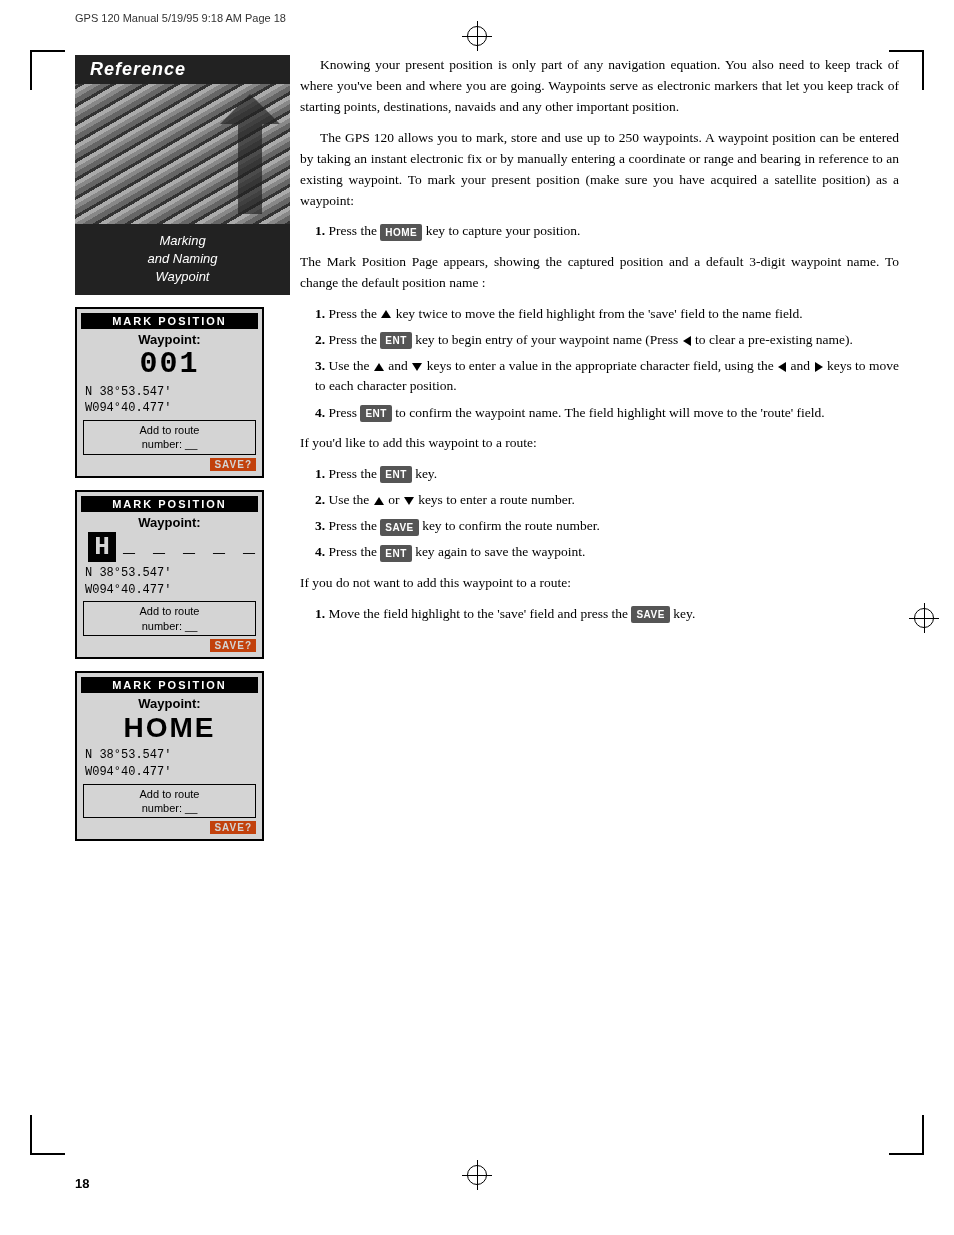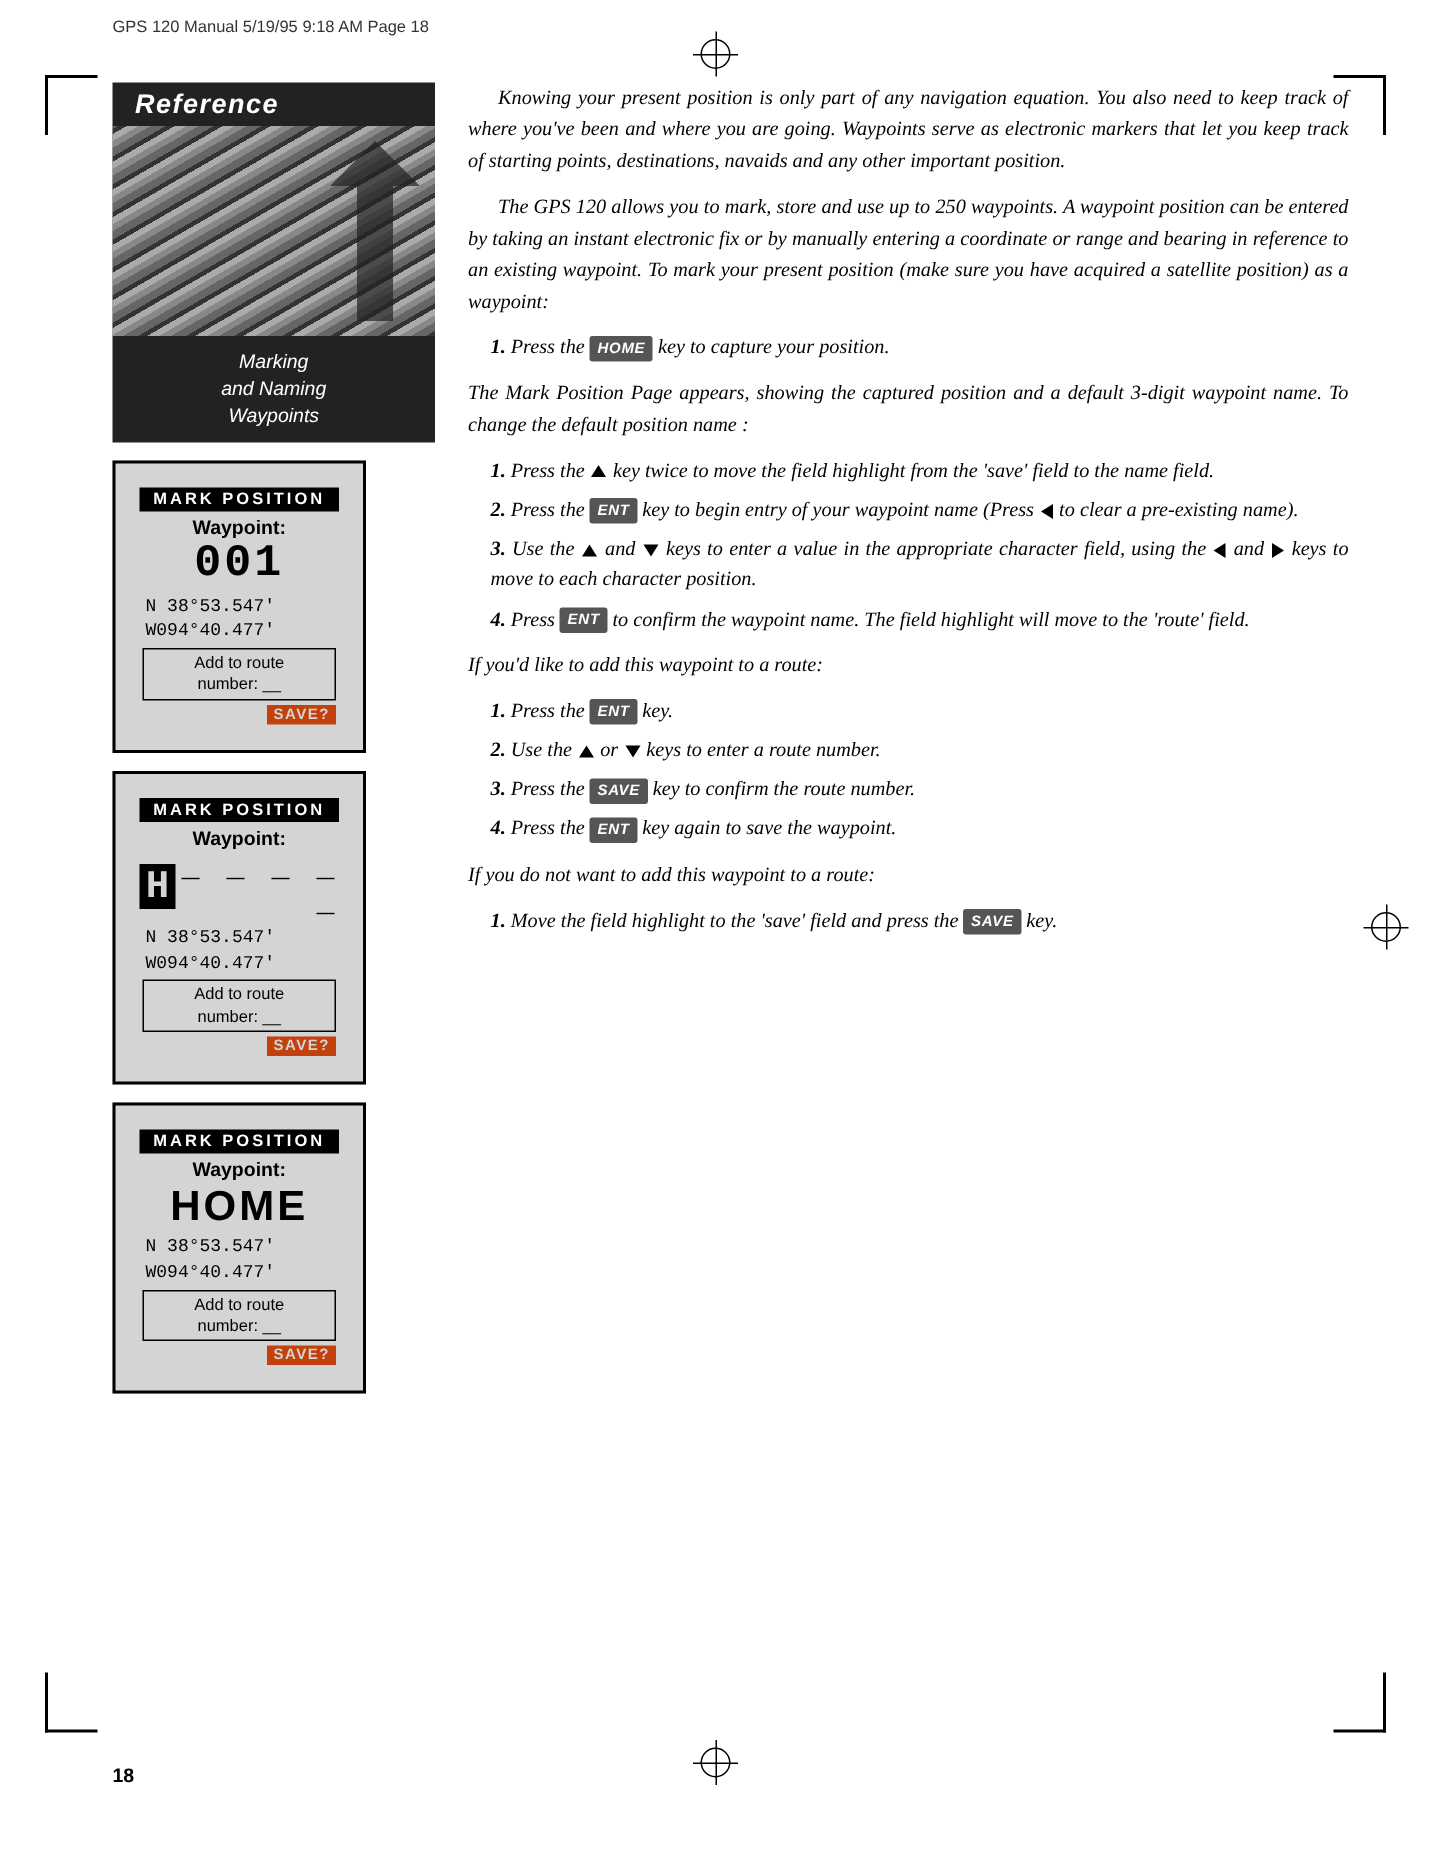--- a/index.html
+++ b/index.html
@@ -184,22 +184,22 @@
       text-align: center;
       padding: 8px 5px;
       line-height: 1.4;
     }
 
     
     .gps-screen {
       margin-top: 12px;
       border: 2px solid #000;
       background: #d4d4d4;
-      width: 169px;
-      padding: 16px;
+      width: 189px;
+      padding: 4px;
       font-family: 'Courier New', Courier, monospace;
     }
 
     .gps-screen-header {
       background: #000;
       color: #fff;
       text-align: center;
       font-size: 11px;
       font-weight: bold;
       letter-spacing: 2px;
@@ -289,23 +289,22 @@
       font-weight: bold;
       padding: 1px 4px;
       font-family: Arial, sans-serif;
       letter-spacing: 1px;
     }
 
     
     .main-content {
       position: absolute;
       top: 55px;
-      left: 312px;
+      left: 300px;
       right: 55px;
-      font-style: italic;
     }
 
     .main-text {
       font-size: 13.5px;
       line-height: 1.55;
       text-align: justify;
       font-family: 'Times New Roman', Times, serif;
     }
 
     .main-text p {
@@ -421,21 +420,21 @@
   <div class="sidebar-image">
     <div class="sidebar-image-stripes"></div>
 
     <svg style="position:absolute;top:10px;right:10px;width:60px;height:120px;" viewBox="0 0 60 120">
       <polygon points="30,0 60,30 42,30 42,120 18,120 18,30 0,30" fill="#222" opacity="0.7"></polygon>
     </svg>
   </div>
   <div class="sidebar-caption">
     <div>Marking</div>
     <div>and Naming</div>
-    <div>Waypoints</div>
+    <div>Waypoint</div>
   </div>
 
   <div class="gps-screen">
     <div class="gps-screen-header">MARK POSITION</div>
     <div class="gps-waypoint-label">Waypoint:</div>
     <div class="gps-waypoint-number">001</div>
     <div class="gps-coords">
       <div>N 38°53.547'</div>
       <div>W094°40.477'</div>
     </div>

